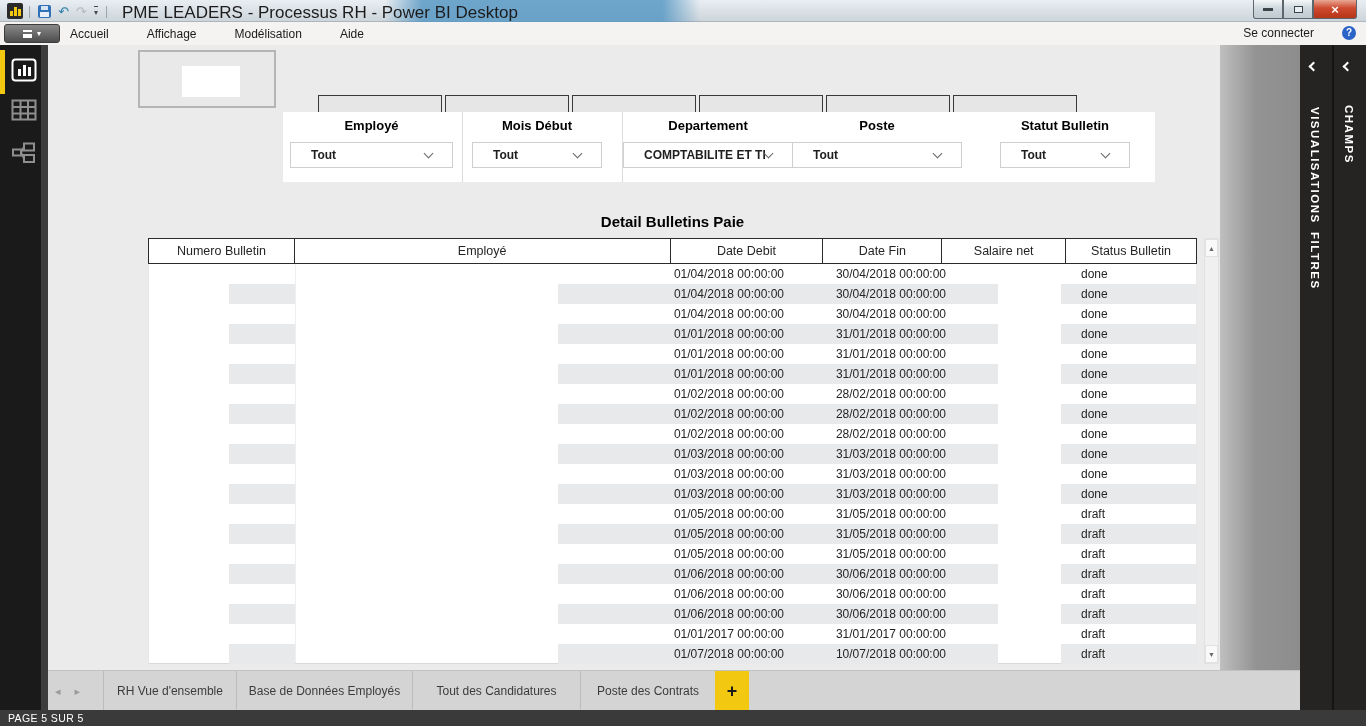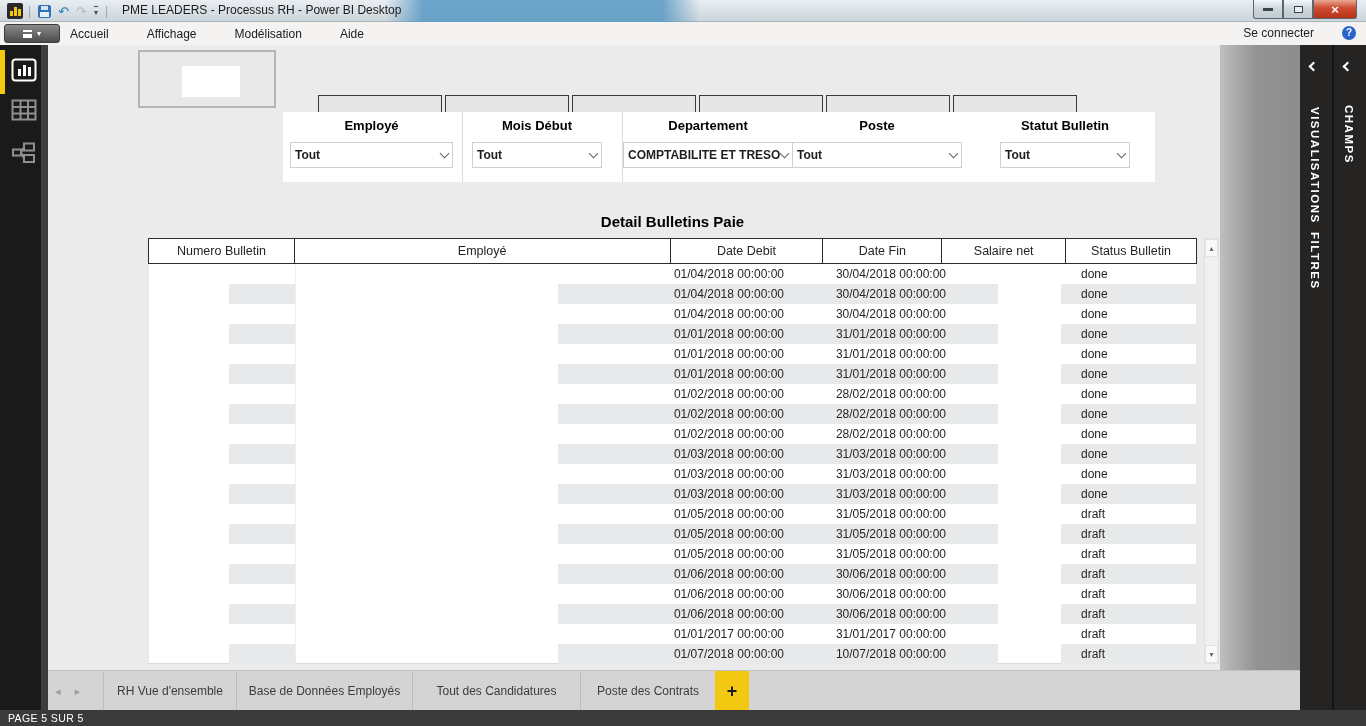--- a/index.html
+++ b/index.html
@@ -15,21 +15,21 @@
   .app-icon i { position:absolute; bottom:3px; background:#f2c811; width:3px; }
   .app-icon i:nth-child(1){ left:3px; height:5px; } .app-icon i:nth-child(2){ left:7px; height:9px; } .app-icon i:nth-child(3){ left:11px; height:7px; }
   .qat { position:absolute; left:28px; top:0; height:22px; display:flex; align-items:center; gap:7px; }
   .qat .sep { color:#9aa4ab; font-size:12px; }
   .save-glyph { display:inline-block; width:13px; height:13px; background:#2f72b8; border-radius:2px; position:relative; }
   .save-glyph::before { content:""; position:absolute; left:3px; top:1px; width:7px; height:4px; background:#d6e4f2; }
   .save-glyph::after { content:""; position:absolute; left:2px; bottom:1px; width:9px; height:5px; background:#e8eff7; }
   .undo-glyph { color:#2e7fa8; font-size:13px; line-height:13px; }
   .redo-glyph { color:#b4bbc0; font-size:13px; line-height:13px; }
   .qat-caret { color:#4a4a4a; font-size:8px; border-top:1px solid #4a4a4a; line-height:9px; padding-top:1px; }
-  .title-text { position:absolute; left:122px; top:3px; font-size:12px; color:#1c1c1c; white-space:nowrap; }
+  .title-text { position:absolute; left:122px; top:3px; font-size:17px; color:#1c1c1c; white-space:nowrap; }
   .winbtns { position:absolute; right:9px; top:0; display:flex; }
   .winbtn { width:30px; height:19px; border:1px solid #5c666d; border-top:none; display:flex; align-items:center; justify-content:center;
     background:linear-gradient(#f4f7f9,#cfd8de 45%,#bfc9d0); color:#3a4449; font-size:10px; }
   .winbtn.min { border-radius:0 0 0 3px; }
   .winbtn.max span { display:inline-block; width:9px; height:7px; border:1px solid #3a4449; background:#e9eef2; }
   .winbtn.close { width:44px; border-radius:0 0 3px 0;
     background:linear-gradient(#e9a894,#cf4a30 45%,#b63418); color:#fff; font-size:13px; font-weight:bold; }
   .minbar { display:inline-block; width:10px; height:3px; background:#3a4449; }
 
   
@@ -61,21 +61,21 @@
 
   .year-buttons { position:absolute; left:270px; top:7px; display:flex; gap:3px; }
   .year-btn { width:124px; height:53px; background:#e6e6e6; border:1.5px solid #3a3a3a; display:flex; align-items:center; justify-content:center;
     font-size:15px; font-weight:bold; color:#1f1f1f;margin-top:43px; }
 
   .filter-band { position:absolute; left:235px; top:67px; width:872px; height:70px; background:#fff; }
   .filter-sep { position:absolute; top:0; width:1px; height:70px; background:#dcdcdc; }
   .filter-group { position:absolute; top:0; height:70px; }
   .filter-label { position:absolute; top:6px; left:0; right:0; text-align:center; font-size:13px; font-weight:bold; color:#000; }
   .filter-dd { position:absolute; top:30px; left:0; right:0; height:26px; background:#fff; border:1px solid #cfcfcf;
-    display:flex; align-items:center; justify-content:space-between; padding:0 4px; }
+    display:flex; align-items:center; justify-content:space-between; padding:0 20px; }
   .filter-value { font-size:12px; font-weight:bold; color:#1f1f1f; white-space:nowrap; overflow:hidden; }
   .chev { width:7px; height:7px; border-left:1.5px solid #666; border-bottom:1.5px solid #666; transform:rotate(-45deg); margin-top:-4px; flex:none; }
 
   .table-title { position:absolute; left:100px; top:168px; width:1049px; text-align:center; font-size:15px; font-weight:bold; color:#000; }
 
   .tbl-header { position:absolute; left:100px; top:193px; width:1049px; height:26px; display:flex; border:1px solid #2b2b2b; background:#fff; }
   .tbl-hcell { height:100%; border-right:1px solid #2b2b2b; display:flex; align-items:center; justify-content:center;
     font-size:12.5px; color:#252423; }
   .tbl-hcell:last-child { border-right:none; }
 

